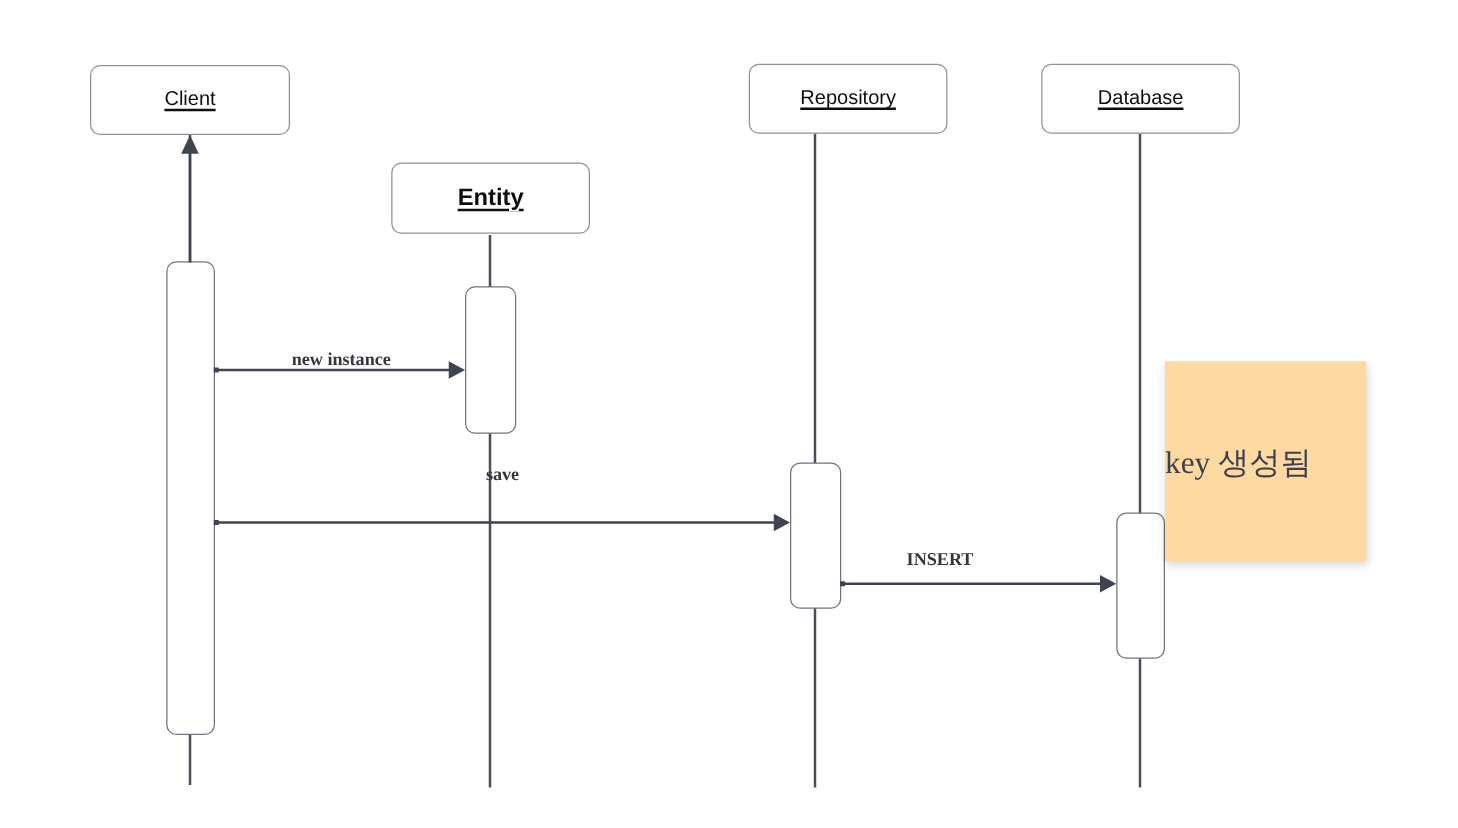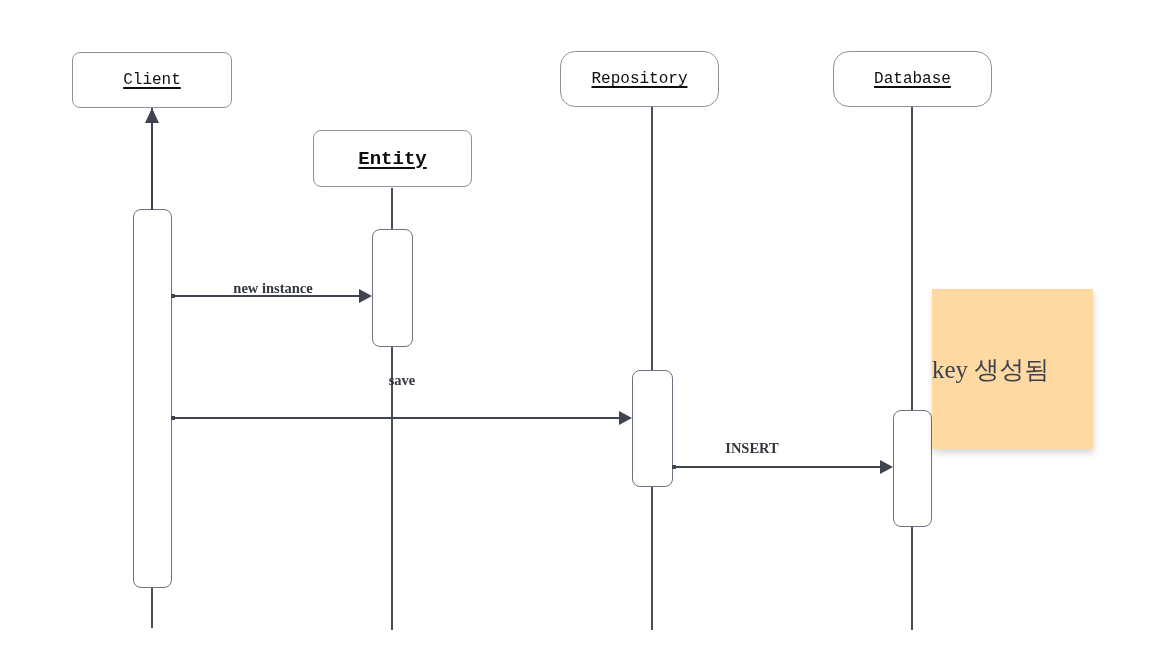--- a/index.html
+++ b/index.html
@@ -43,21 +43,20 @@
     align-items: center;
     justify-content: center;
     z-index: 3;
   }
   .actor-label {
     font-size: 16px;
     color: #0d0e10;
     text-decoration: underline;
     text-underline-offset: 3px;
     text-decoration-thickness: 1.5px;
-    font-family: Liberation Mono, monospace;
   }
   .actor-label.bold {
     font-weight: bold;
     font-size: 19px;
     text-decoration-thickness: 2px;
   }
 
   
   .msg-line {
     position: absolute;
@@ -141,24 +140,24 @@
   <div class="activation" style="left:372px; top:229px; width:39px; height:116px;"></div>
   <div class="activation" style="left:632px; top:370px; width:39px; height:115px;"></div>
   <div class="activation" style="left:893px; top:410px; width:37px; height:115px;"></div>
 
   <div class="actor-box" style="left:72px; top:52px; width:158px; height:54px;">
     <span class="actor-label">Client</span>
   </div>
   <div class="actor-box" style="left:313px; top:130px; width:157px; height:55px;">
     <span class="actor-label bold">Entity</span>
   </div>
-  <div class="actor-box" style="left:560px; top:51px; width:157px; height:54px;border-radius:15px;">
+  <div class="actor-box" style="left:599px; top:51px; width:157px; height:54px;">
     <span class="actor-label">Repository</span>
   </div>
-  <div class="actor-box" style="left:833px; top:51px; width:157px; height:54px;border-radius:16px;">
+  <div class="actor-box" style="left:833px; top:51px; width:157px; height:54px;">
     <span class="actor-label">Database</span>
   </div>
 
   <div>
     <div class="msg-line-v" style="left:151px; top:121px; height:89px;"></div>
     <div class="arrowhead-up" style="left:145px; top:108px;"></div>
   </div>
 
   <div>
     <div class="origin-dot" style="left:171px; top:294px;"></div>

